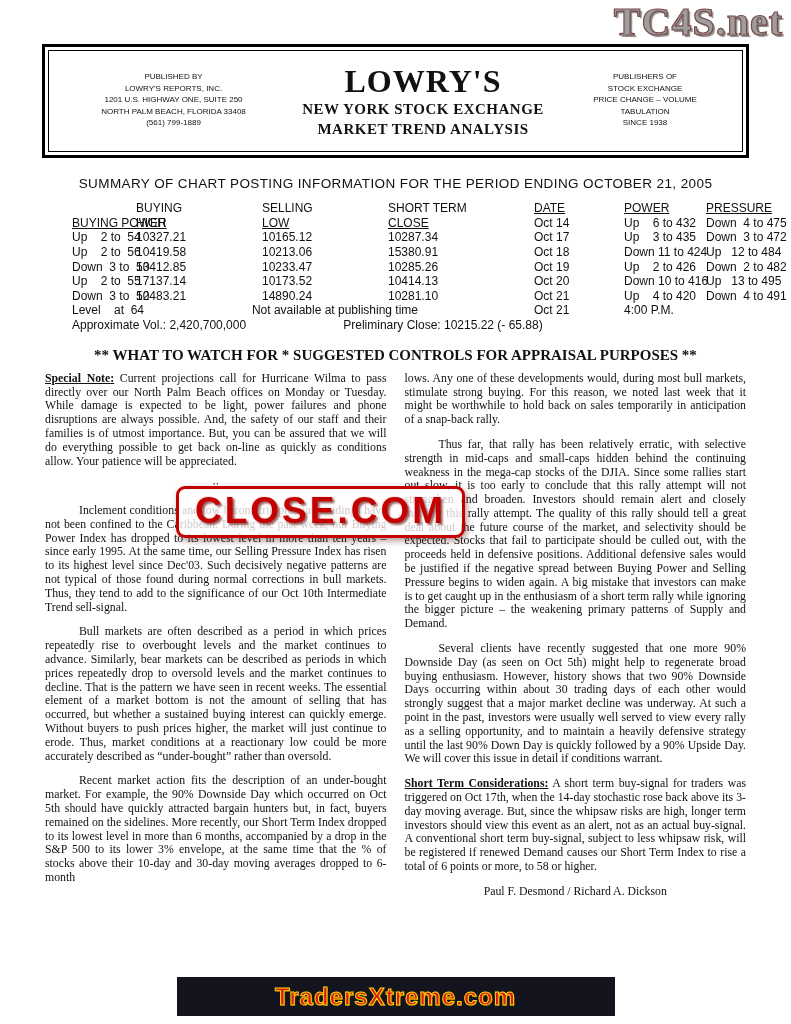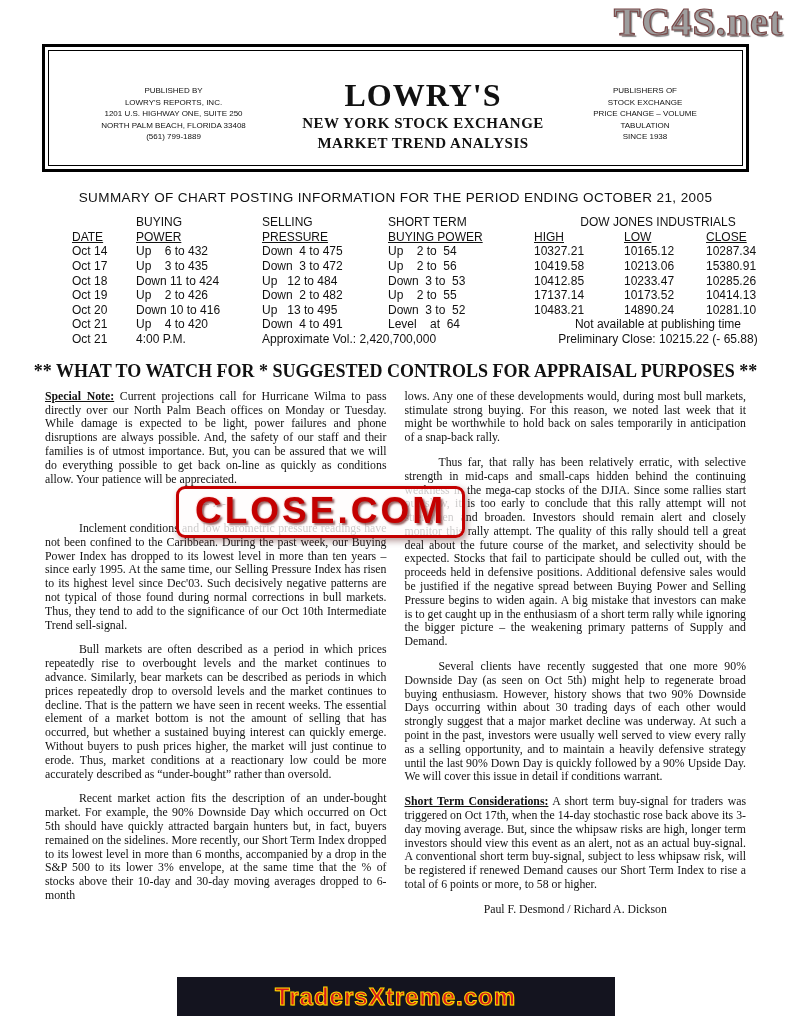--- a/index.html
+++ b/index.html
@@ -7,21 +7,21 @@
         font-family:"Liberation Serif",serif;color:#111;}
 
   
   .wm-top{position:absolute;top:-2px;right:8px;
     font-family:"Liberation Serif",serif;font-weight:bold;font-size:40px;
     color:#9e9e9e;-webkit-text-stroke:1.2px #7a4a4a;
     text-shadow:2px 2px 1px #8a8a8a;letter-spacing:1px;z-index:5;}
 
   
   .hbox{margin:44px 42px 0 42px;border:3px solid #000;padding:3px;}
-  .hbox-inner{border:1px solid #000;padding:28px 12px 12px;display:flex;align-items:flex-start;}
+  .hbox-inner{border:1px solid #000;padding:14px 12px 12px;display:flex;align-items:flex-start;}
   .pub-block,.right-block{font-family:"Liberation Sans",sans-serif;font-size:8px;
      line-height:1.45;text-align:center;padding-top:6px;}
   .pub-block{width:225px;}
   .right-block{width:170px;}
   .center-block{flex:1;text-align:center;}
   .lowrys{font-size:32px;font-weight:bold;letter-spacing:1px;line-height:1.05;}
   .subtitle{font-size:15px;font-weight:bold;letter-spacing:0.5px;line-height:1.35;}
 
   
   .summary-title{margin-top:18px;text-align:center;
@@ -30,21 +30,21 @@
   .t-grid{display:grid;grid-template-columns:64px 126px 126px 146px 90px 82px 76px;
      font-family:Liberation Sans, sans-serif;font-size:12px;line-height:1.22;
      margin:10px 0 0 72px;}
   .t-grid .cell{white-space:pre;}
   .t-grid .u{text-decoration:underline;}
   .span3{grid-column:span 3;text-align:center;white-space:normal !important;}
   .span2{grid-column:span 2;white-space:normal !important;}
   .djia-head{grid-column:span 3;text-align:center;}
 
   
-  .watch-heading{margin:14px 0 8px;text-align:center;font-weight:bold;font-size:18px;
+  .watch-heading{margin:14px 0 8px;text-align:center;font-weight:bold;font-size:15px;
      font-family:"Liberation Serif",serif;}
 
   
   .columns{display:flex;gap:18px;margin:2px 45px 8px 45px;text-align:justify;
      font-size:11.8px;line-height:1.17;}
   .col{flex:1;min-width:0;}
   .col p{margin:0 0 11px 0;}
   .indent{text-indent:34px;}
   .plabel{font-weight:bold;text-decoration:underline;}
   .separator{text-align:center;margin:0 0 11px 0;}
@@ -98,21 +98,20 @@
   </div>
 
   <div class="summary-title">SUMMARY OF CHART POSTING INFORMATION FOR THE PERIOD ENDING OCTOBER 21, 2005</div>
 
   <div class="t-grid">
 
     <div class="cell"></div>
     <div class="cell">BUYING</div>
     <div class="cell">SELLING</div>
     <div class="cell">SHORT TERM</div>
-    <div class="cell djia-head">DOW JONES INDUSTRIALS</div>
 
     <div class="cell"><span class="u">DATE</span></div>
     <div class="cell"><span class="u">POWER</span></div>
     <div class="cell"><span class="u">PRESSURE</span></div>
     <div class="cell"><span class="u">BUYING POWER</span></div>
     <div class="cell"><span class="u">HIGH</span></div>
     <div class="cell"><span class="u">LOW</span></div>
     <div class="cell"><span class="u">CLOSE</span></div>
 
     <div class="cell">Oct 14</div>

